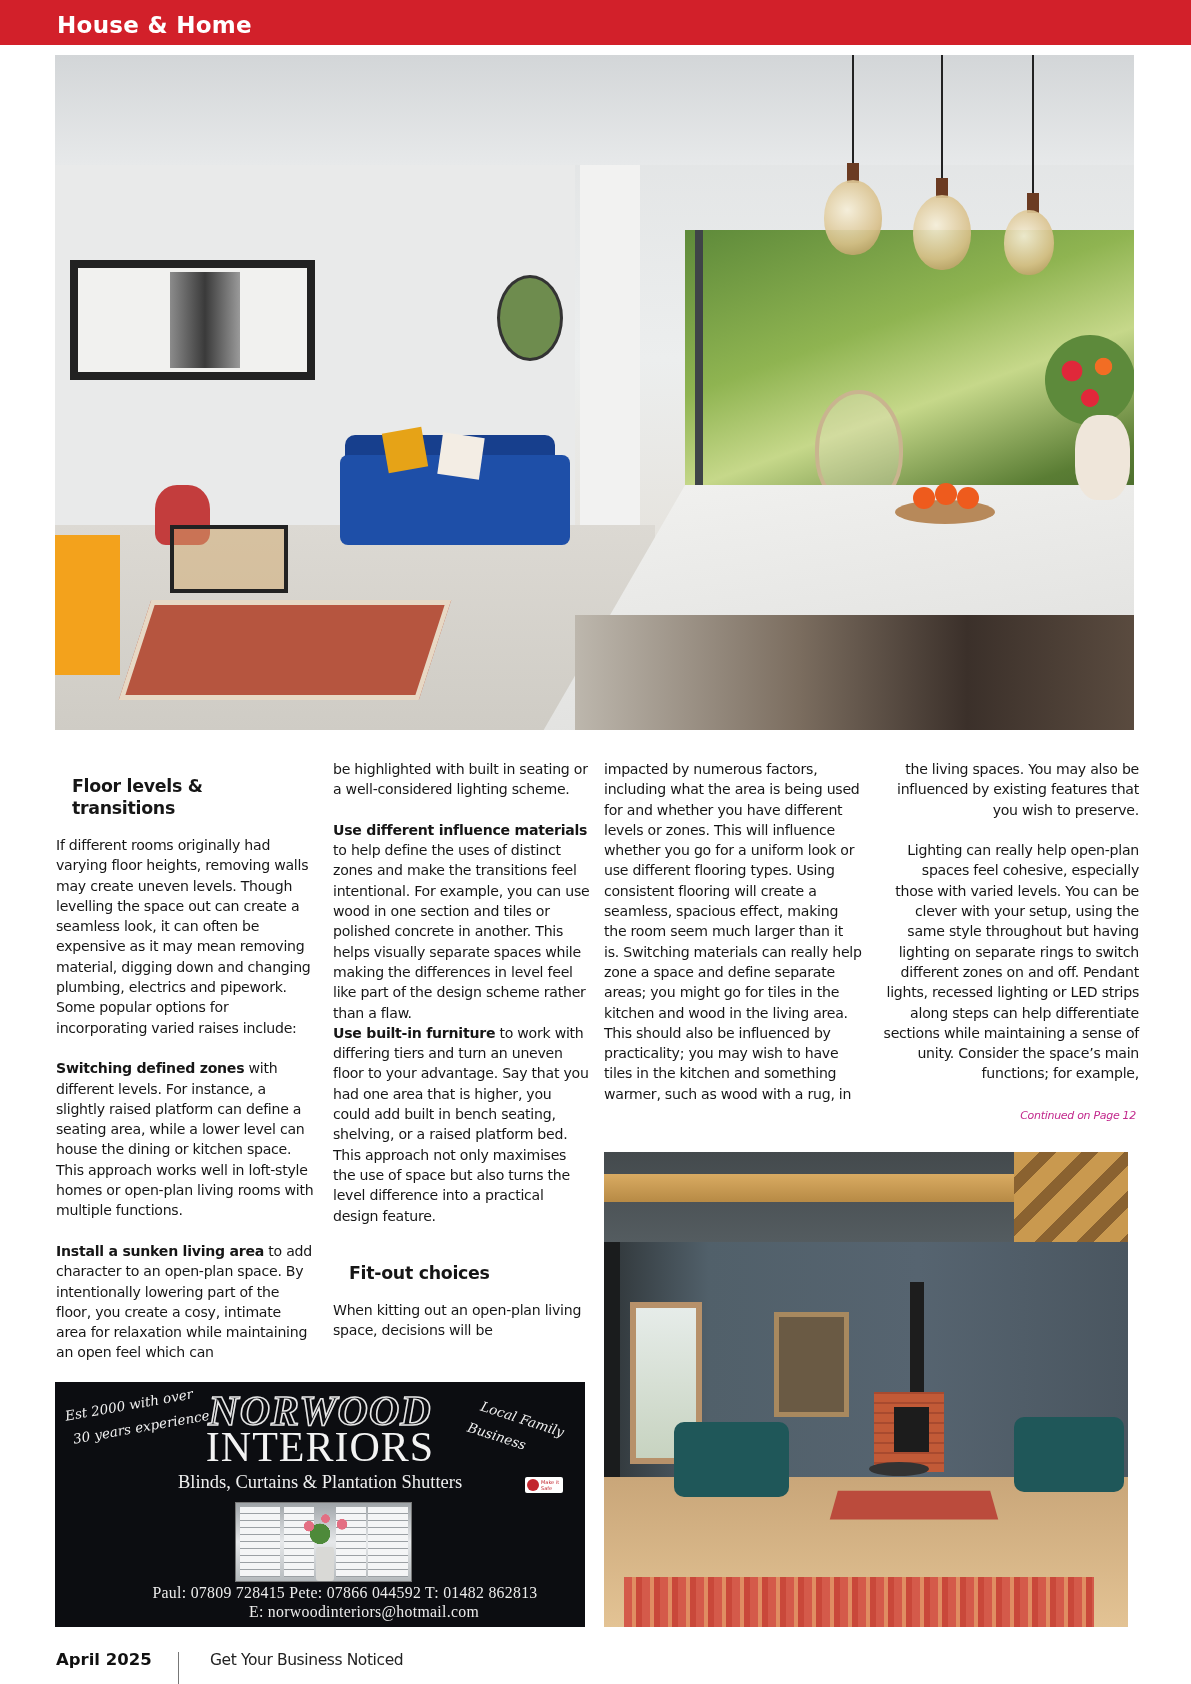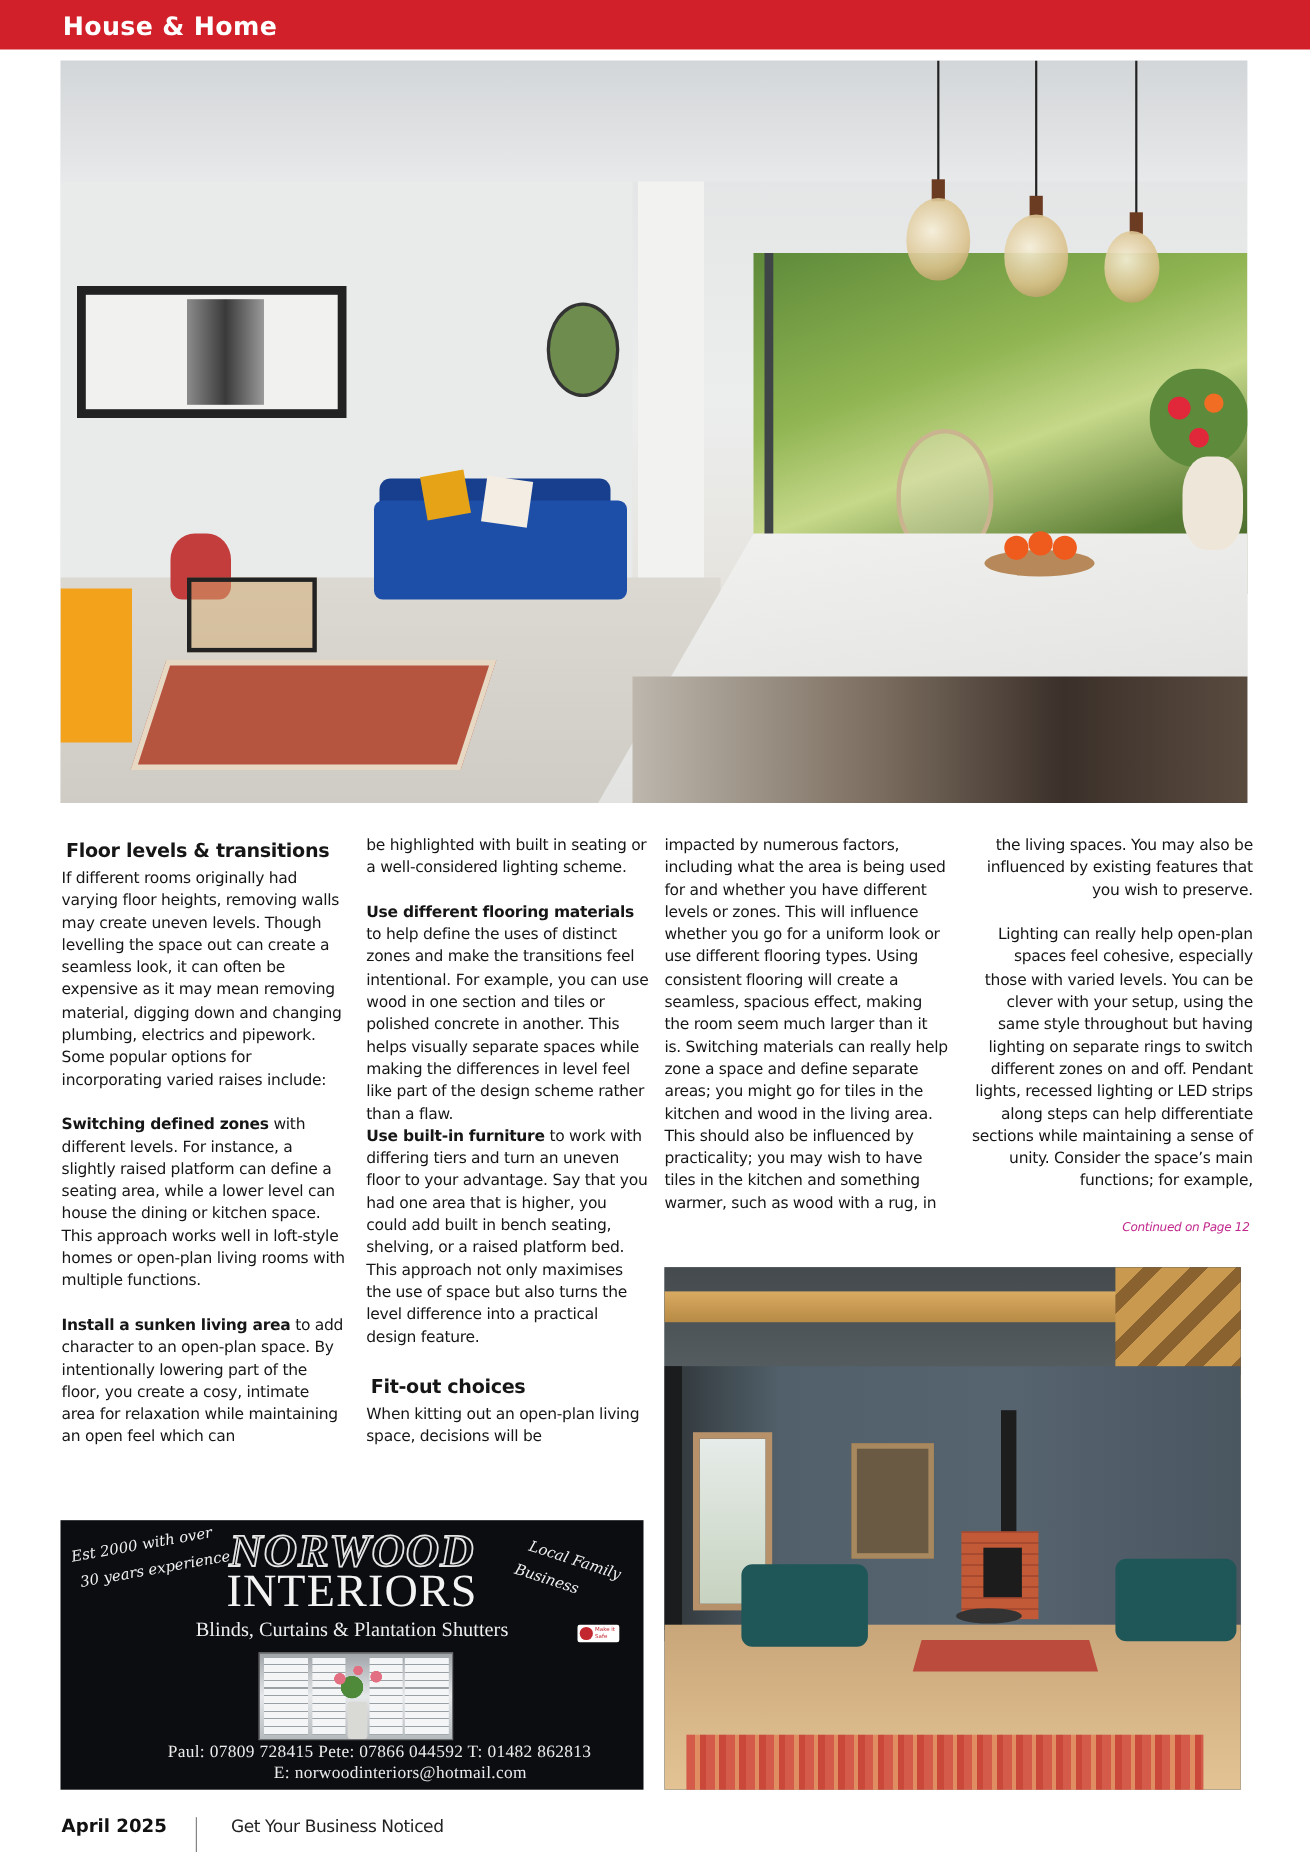--- a/index.html
+++ b/index.html
@@ -43,21 +43,21 @@
   .hero .bulb { position:absolute; width:58px; height:75px; border-radius:50% 50% 48% 48%; background:radial-gradient(circle at 40% 40%,#f6efd9,#d9c08a 60%,#a88b4f); opacity:.9; }
   .hero .cord { position:absolute; width:2px; background:#222; }
   .hero .socket { position:absolute; width:12px; height:20px; background:#6b3b22; }
   .hero .egg-chair { position:absolute; left:760px; top:335px; width:80px; height:110px; border-radius:50% 50% 45% 45%; border:4px solid #c9b48f; background:rgba(240,230,210,.3); }
 
   
   .col { position:absolute; top:759px; width:258px; font-family:"DejaVu Sans", sans-serif; font-size:14.1px; line-height:20.3px;
          color:#161616; letter-spacing:-0.25px; }
   .col p { margin:0; }
   .col .gap { height:20.3px; }
-  .col h3 { margin:4px; font-size:17.4px; line-height:22px; font-weight:bold; letter-spacing:-0.3px; }
+  .col h3 { margin:16px; font-size:17.4px; line-height:22px; font-weight:bold; letter-spacing:-0.3px; }
   .col b { font-weight:bold; }
   .c1 { left:56px; }
   .c2 { left:333px; }
   .c3 { left:604px; }
   .c4 { left:881px;text-align:right; }
   .continued { position:absolute; left:881px; top:1109px; width:255px; text-align:right; color:#c2288c; font-style:italic;
                font-size:11px; font-family:"DejaVu Sans", sans-serif; letter-spacing:-0.3px; }
 
   
   .photo2 { position:absolute; left:604px; top:1152px; width:524px; height:475px; overflow:hidden; background:#4c565c; }
@@ -158,21 +158,21 @@
   <p>If different rooms originally had varying floor heights, removing walls may create uneven levels. Though levelling the space out can create a seamless look, it can often be expensive as it may mean removing material, digging down and changing plumbing, electrics and pipework. Some popular options for incorporating varied raises include:</p>
   <div class="gap"></div>
   <p><b>Switching defined zones</b><span> with different levels. For instance, a slightly raised platform can define a seating area, while a lower level can house the dining or kitchen space. This approach works well in loft-style homes or open-plan living rooms with multiple functions.</span></p>
   <div class="gap"></div>
   <p><b>Install a sunken living area</b><span> to add character to an open-plan space. By intentionally lowering part of the floor, you create a cosy, intimate area for relaxation while maintaining an open feel which can</span></p>
 </div>
 
 <div class="col c2">
   <p>be highlighted with built in seating or a well-considered lighting scheme.</p>
   <div class="gap"></div>
-  <p><b>Use different flooring materials</b><span> to help define the uses of distinct zones and make the transitions feel intentional. For example, you can use wood in one section and tiles or polished concrete in another. This helps visually separate spaces while making the differences in level feel like part of the design scheme rather than a flaw.</span></p>
+  <p><b>Use different influence materials</b><span> to help define the uses of distinct zones and make the transitions feel intentional. For example, you can use wood in one section and tiles or polished concrete in another. This helps visually separate spaces while making the differences in level feel like part of the design scheme rather than a flaw.</span></p>
   <p><b>Use built-in furniture</b><span> to work with differing tiers and turn an uneven floor to your advantage. Say that you had one area that is higher, you could add built in bench seating, shelving, or a raised platform bed. This approach not only maximises the use of space but also turns the level difference into a practical design feature.</span></p>
   <div class="gap"></div>
   <h3>Fit-out choices</h3>
   <p>When kitting out an open-plan living space, decisions will be</p>
 </div>
 
 <div class="col c3">
   <p>impacted by numerous factors, including what the area is being used for and whether you have different levels or zones. This will influence whether you go for a uniform look or use different flooring types. Using consistent flooring will create a seamless, spacious effect, making the room seem much larger than it is. Switching materials can really help zone a space and define separate areas; you might go for tiles in the kitchen and wood in the living area. This should also be influenced by practicality; you may wish to have tiles in the kitchen and something warmer, such as wood with a rug, in</p>
 </div>
 

